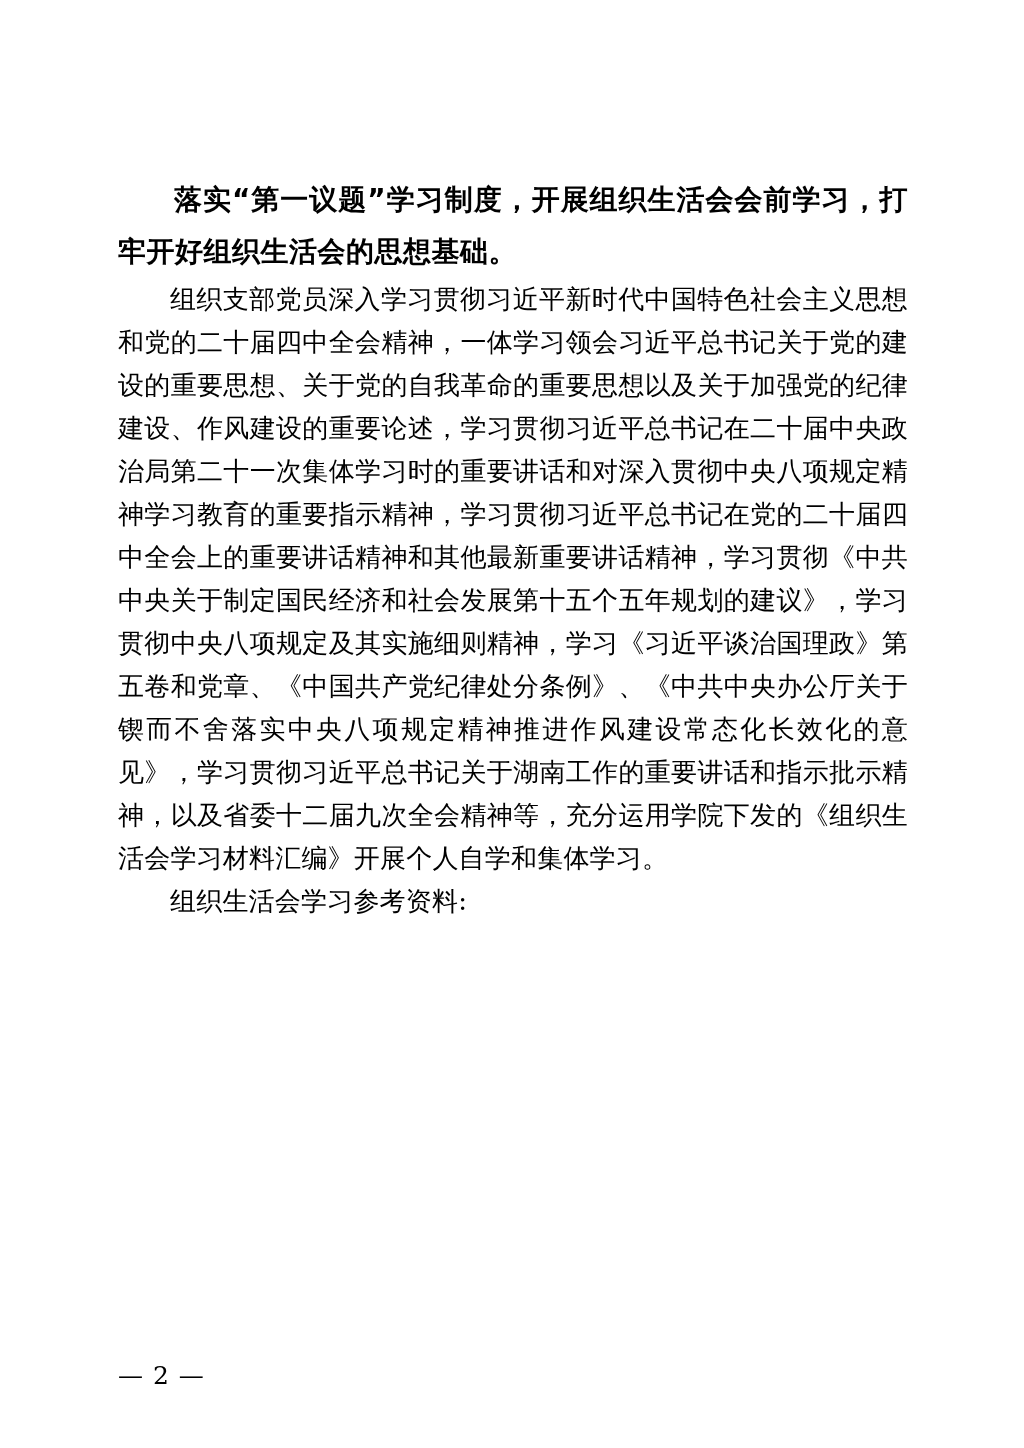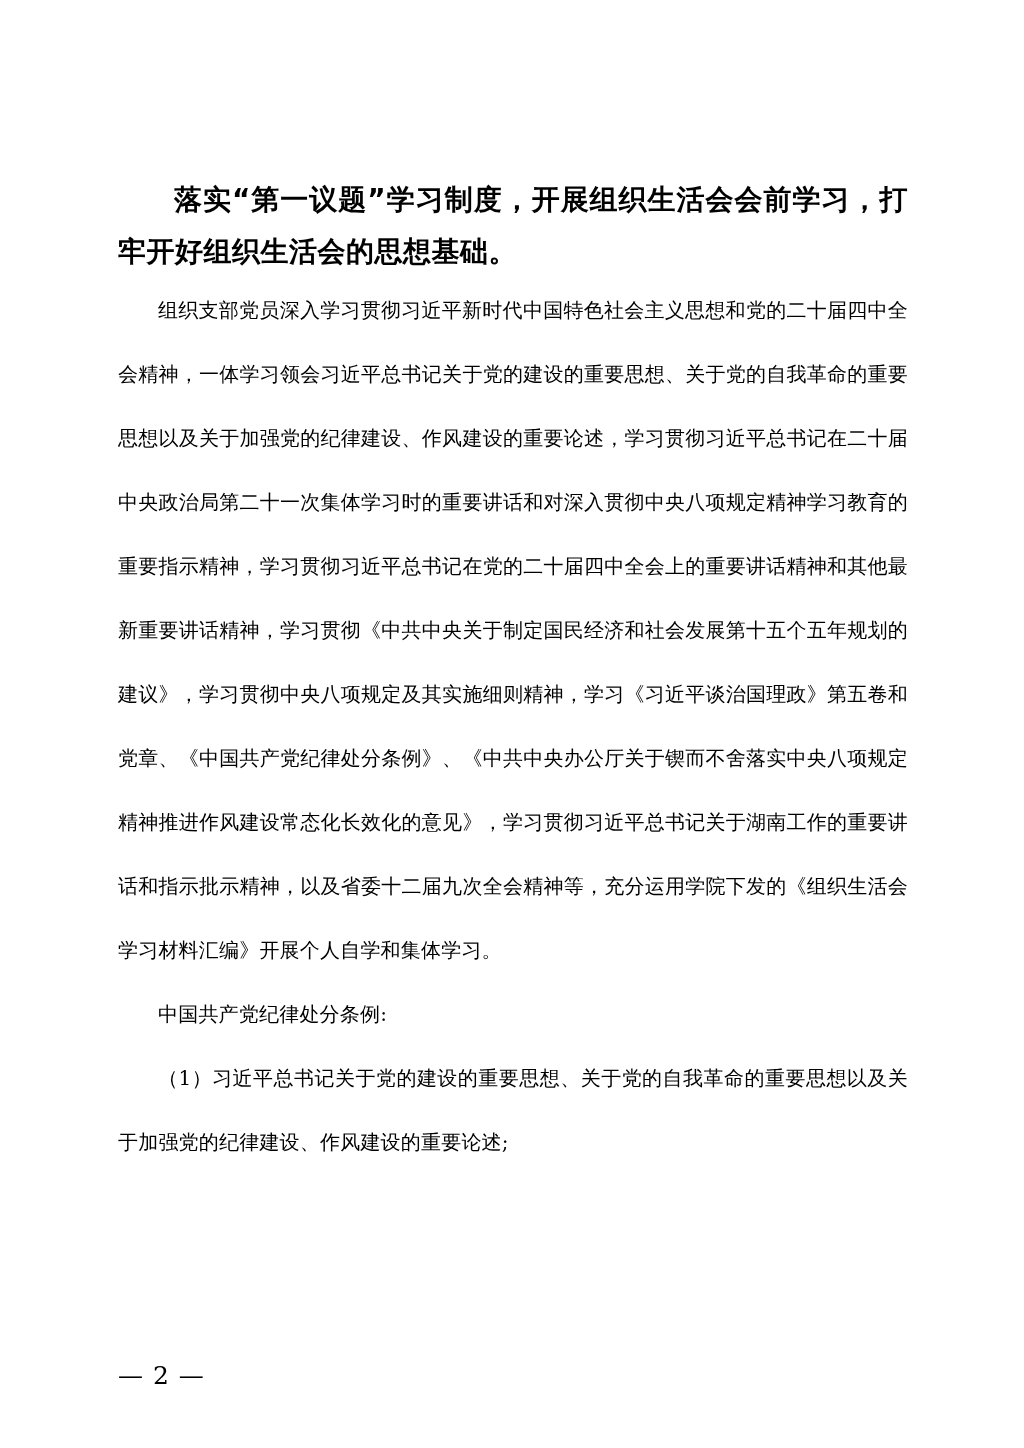--- a/index.html
+++ b/index.html
@@ -22,22 +22,22 @@
     width: 1024px;
     height: 1448px;
     box-sizing: border-box;
     padding: 170px 118px 0 118px;
   }
   .doc-body {
     width: 790px;
   }
   p {
     margin: 0;
-    font-size: 20px;
-    line-height: 64px;
+    font-size: 26px;
+    line-height: 43px;
     text-align: justify;
     text-justify: inter-ideograph;
     letter-spacing: 0.2px;
   }
   .indent {
     text-indent: 2em;
   }
   .heading {
     font-weight: bold;
     font-family: "DejaVu Sans", "Liberation Sans", sans-serif;
@@ -68,17 +68,16 @@
     letter-spacing: 1px;
   }
 </style>
 </head>
 <body>
 
 <div class="page">
   <div class="doc-body">
     <p class="heading">落实“第一议题”学习制度，开展组织生活会会前学习，打牢开好组织生活会的思想基础。</p>
     <p class="para indent">组织支部党员深入学习贯彻习近平新时代中国特色社会主义思想和党的二十届四中全会精神，一体学习领会习近平总书记关于党的建设的重要思想、关于党的自我革命的重要思想以及关于加强党的纪律建设、作风建设的重要论述，学习贯彻习近平总书记在二十届中央政治局第二十一次集体学习时的重要讲话和对深入贯彻中央八项规定精神学习教育的重要指示精神，学习贯彻习近平总书记在党的二十届四中全会上的重要讲话精神和其他最新重要讲话精神，学习贯彻《中共中央关于制定国民经济和社会发展第十五个五年规划的建议》，学习贯彻中央八项规定及其实施细则精神，学习《习近平谈治国理政》第五卷和党章、《中国共产党纪律处分条例》、《中共中央办公厅关于锲而不舍落实中央八项规定精神推进作风建设常态化长效化的意见》，学习贯彻习近平总书记关于湖南工作的重要讲话和指示批示精神，以及省委十二届九次全会精神等，充分运用学院下发的《组织生活会学习材料汇编》开展个人自学和集体学习。</p>
-    <p class="para indent">中国共产党纪律处分条例:</p>
-    <p class="para indent">（1）习近平总书记关于党的建设的重要思想、关于党的自我革命的重要思想以及关于加强党的纪律建设、作风建设的重要论述;</p>
+    <p class="para indent">组织生活会学习参考资料:</p>
   </div>
   <div class="footer">— 2 —</div>
 </div>
 
 </body></html>

